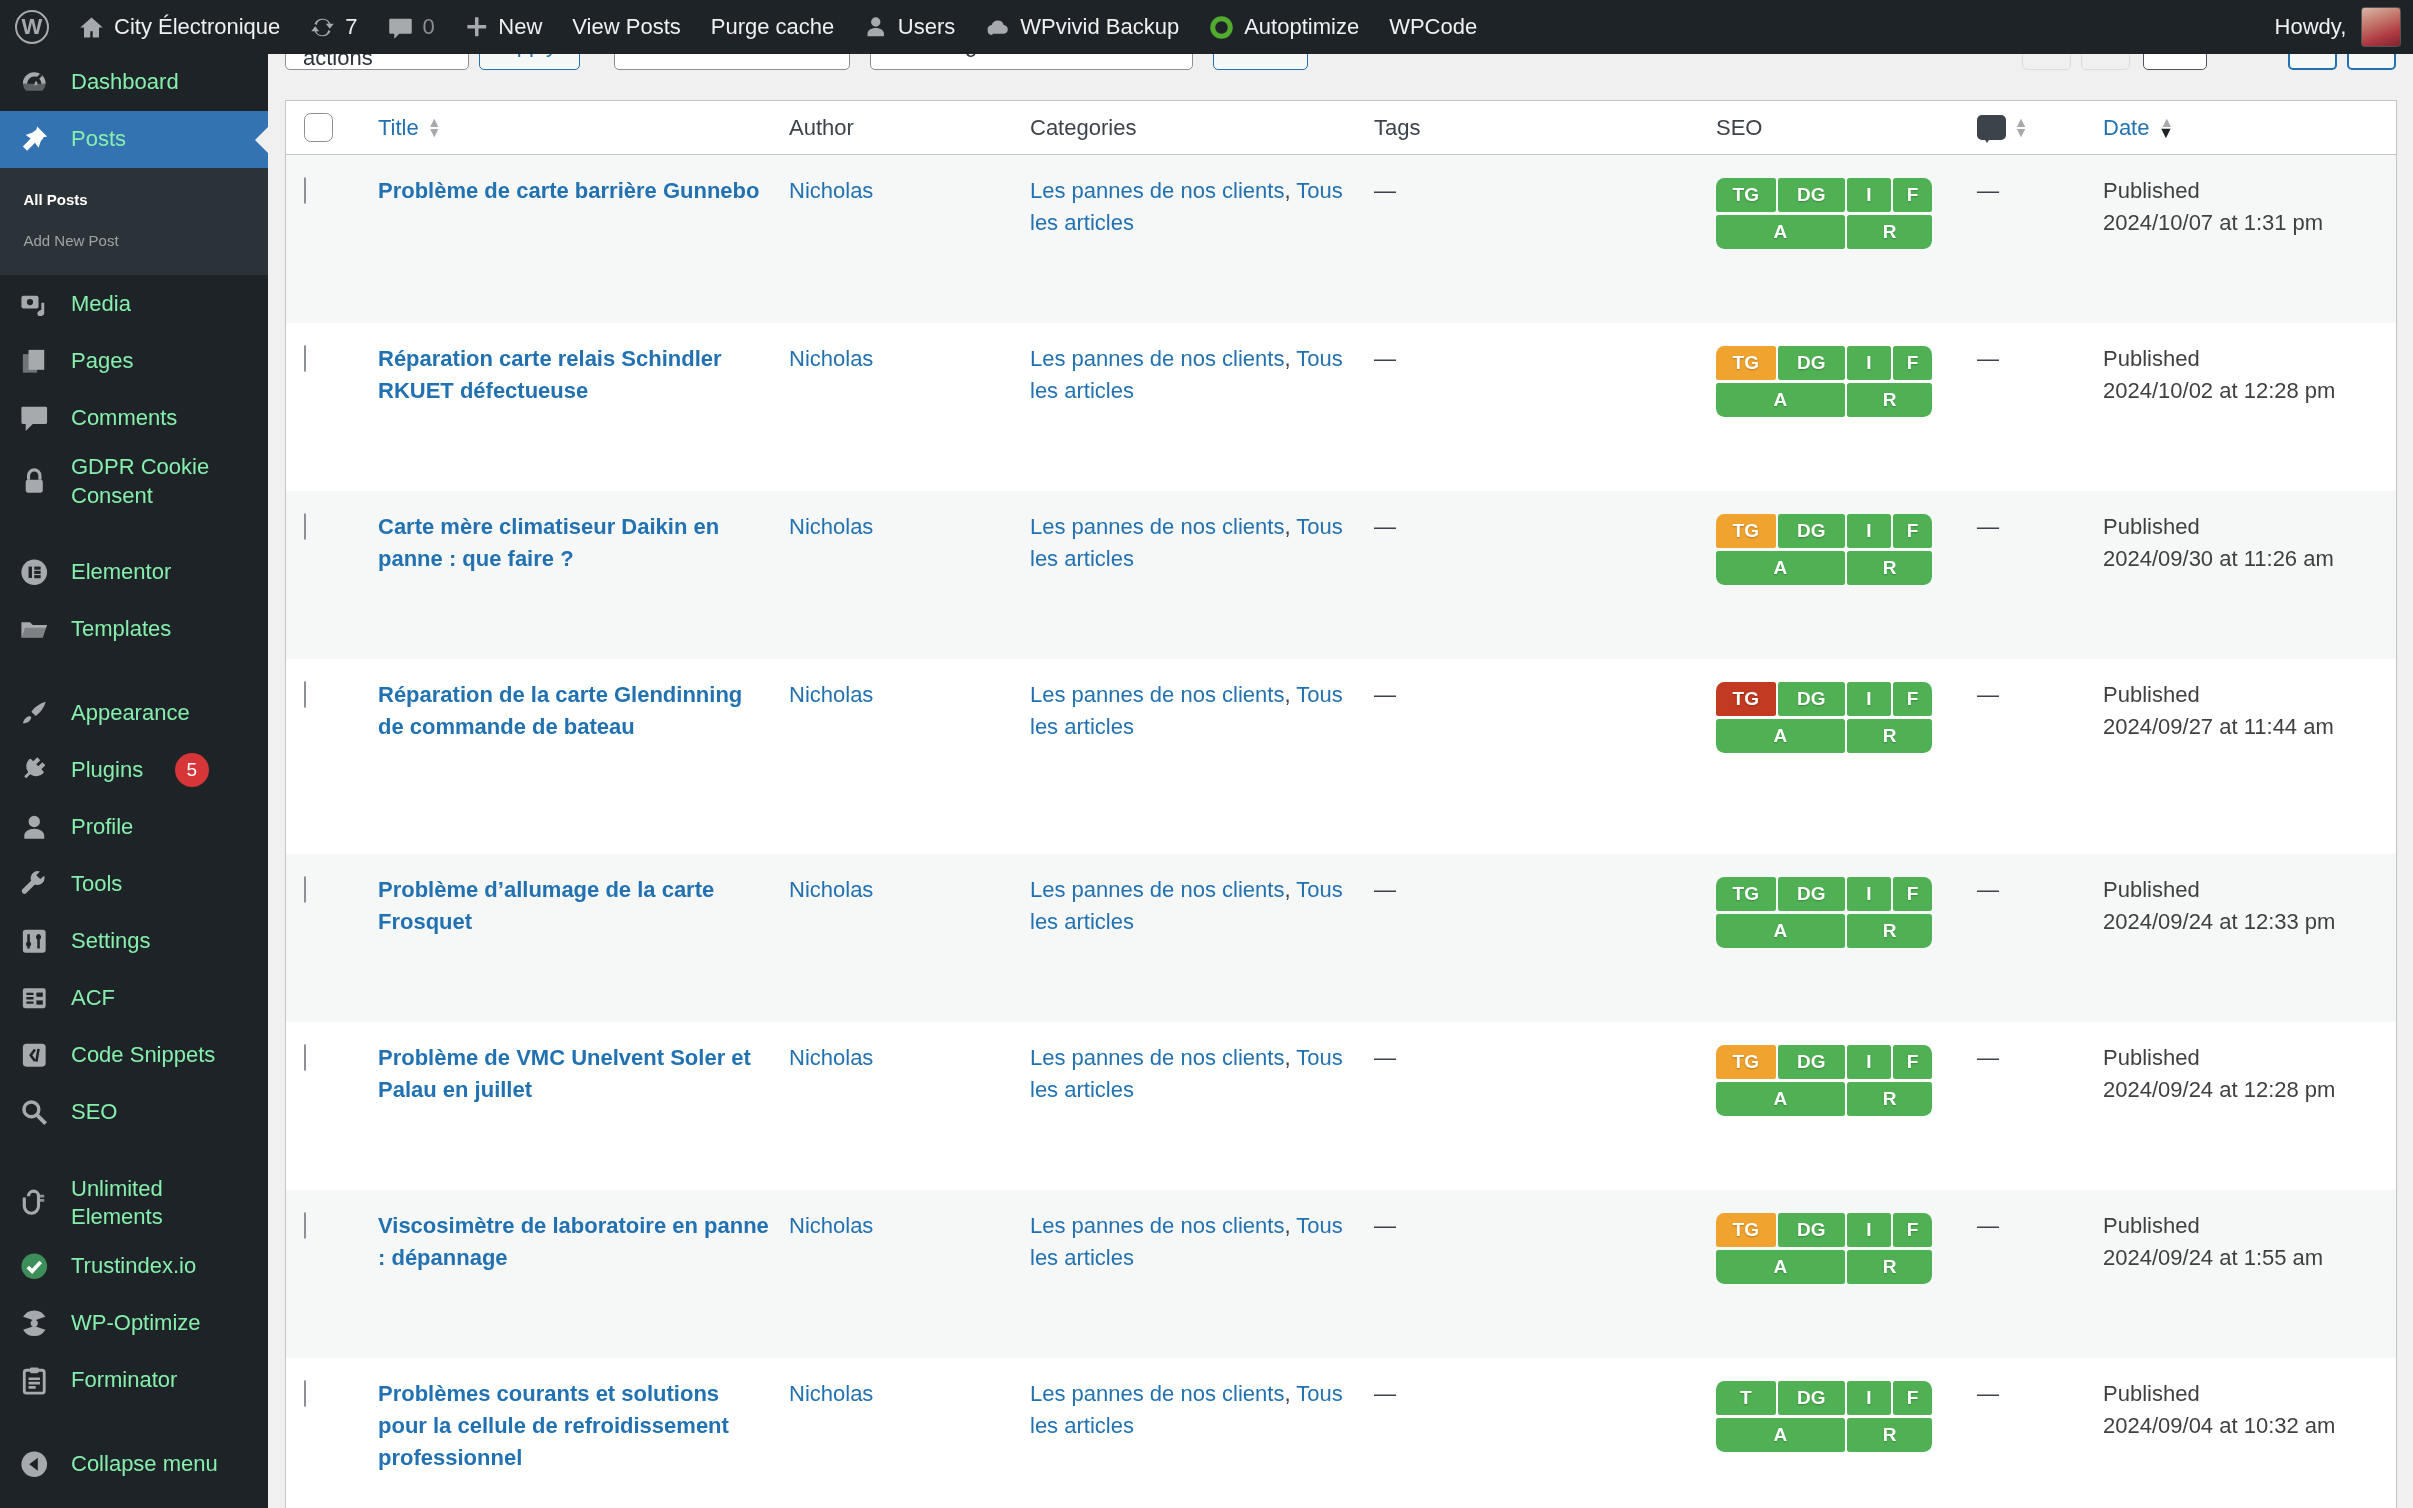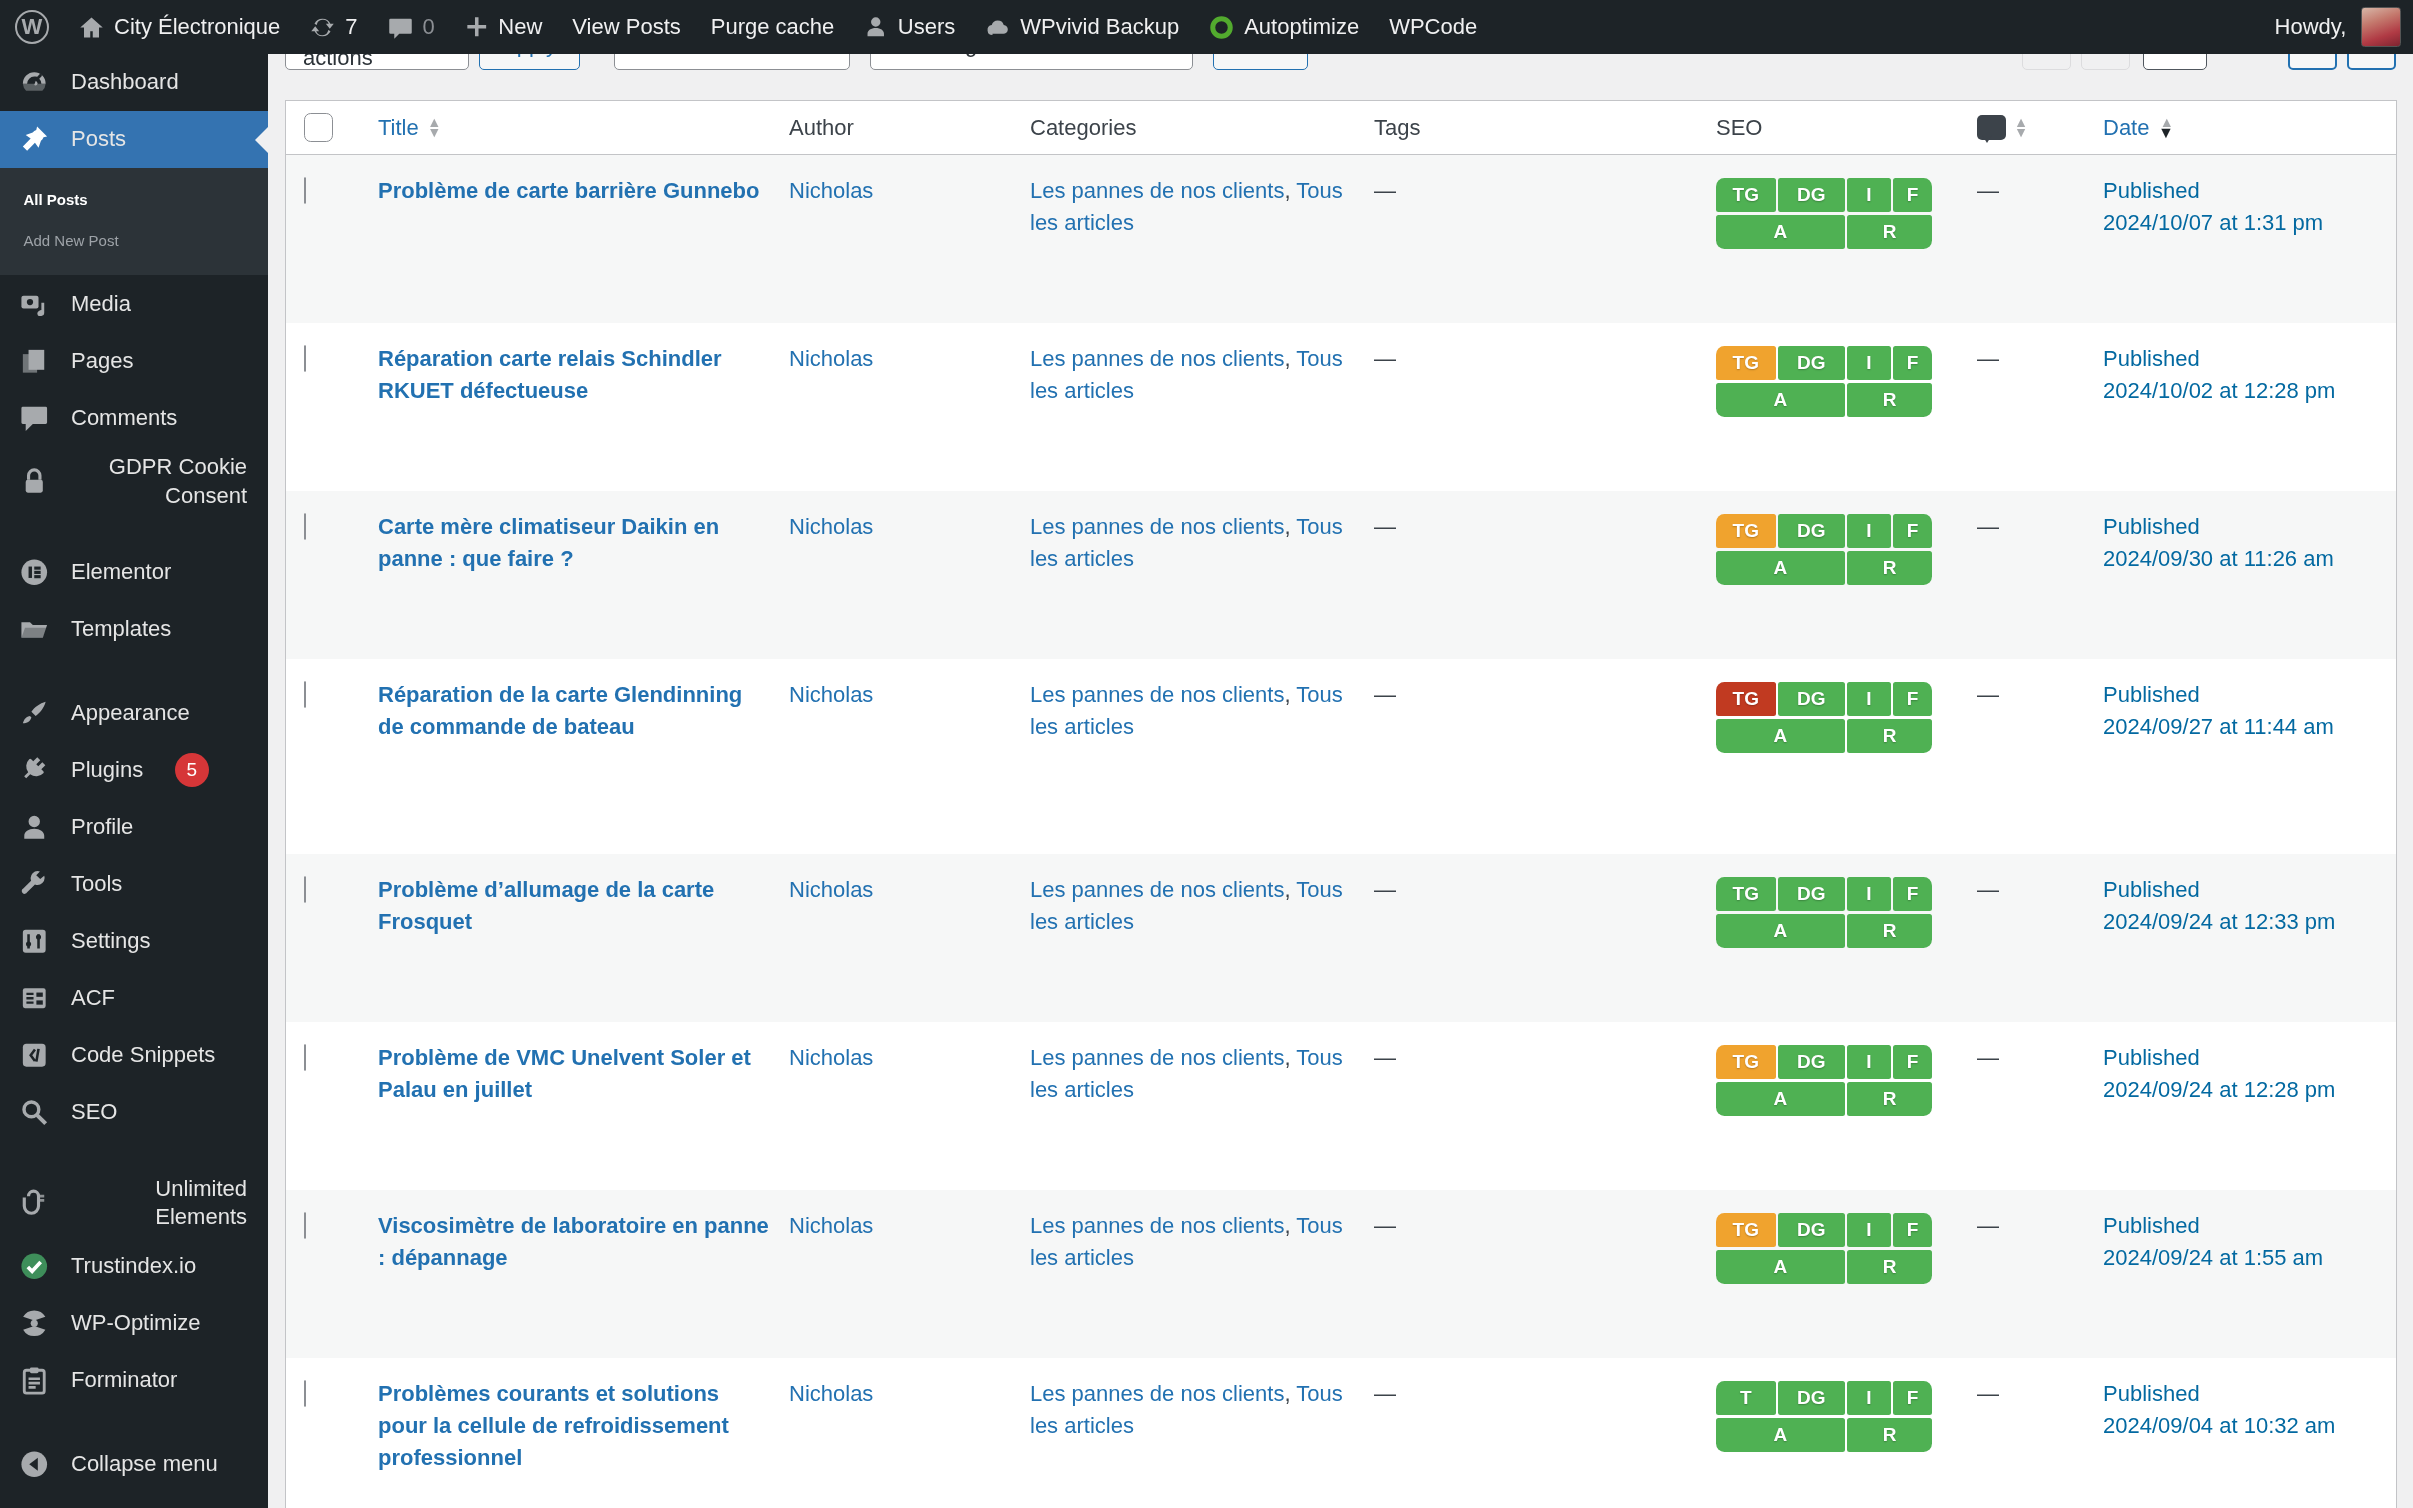--- a/index.html
+++ b/index.html
@@ -17,21 +17,21 @@
     display:flex; align-items:center; justify-content:center; color:#a7aaad; font-size:22px; font-weight:bold; }
   .avatar { width:40px; height:40px; border-radius:3.4px; margin-right:11.7px;
     background:linear-gradient(160deg,#d8b7a8 0%,#c4796d 35%,#b03a44 70%,#7e2430 100%); border:0.8px solid #555; }
 
   
   #sidebar { position:fixed; top:54px; left:0; width:268px; height:1455px; background:#1d2327;
     color:#f0f0f1; font-size:22px; }
   .menu-item { display:flex; align-items:center; min-height:57px; padding:6.7px 8.4px 6.7px 17px;
     cursor:pointer; position:relative; gap:20px; }
   .menu-item .mi-icon { width:34px; min-width:34px; display:flex; justify-content:center; align-items:center; }
-  .menu-item .mi-label { color:#e5e5e5; line-height:28.5px;text-align:right; }
+  .menu-item .mi-label { color:#86efac; line-height:28.5px; }
   .menu-item.active { background:#3473b1; }
   .menu-item.active::after { content:""; position:absolute; right:0; top:50%; transform:translateY(-50%);
     border:13.4px solid transparent; border-right:13.4px solid #f0f0f1; border-left:none; }
   .menu-item.sep { margin-top:27px; }
   .submenu { background:#2c3338; padding:11.7px 0 15px 0; }
   .submenu-item { padding:11.7px 8.4px 11.7px 23.5px; font-size:15px; color:#9ea3a8; cursor:pointer; }
   .submenu-item.current { color:#fff; font-weight:bold; }
   .badge { background:#d63638; color:#fff; border-radius:50%; min-width:34px; height:34px; margin-left:11.7px;
     display:inline-flex; align-items:center; justify-content:center; font-size:19px; }
 
@@ -72,21 +72,21 @@
   .cell-cb { padding-left:18.4px; }
   .title-link { color:#2271b1; font-weight:bold; cursor:pointer; }
   .a-link { color:#2271b1; cursor:pointer; }
   .cat-comma { color:#3c434a; }
   .dash { color:#3c434a; }
   .seo-grid { display:grid; grid-template-columns:1.3fr 1.45fr 0.95fr 0.85fr; grid-auto-rows:34px; gap:2.5px;
     width:216px; border-radius:8.4px; overflow:hidden; margin-top:3.4px; }
   .seo-cell { display:flex; align-items:center; justify-content:center; color:#fff; font-weight:bold;
     font-size:19px; border-radius:2.5px; text-shadow:0 0.8px 1.7px rgba(0,0,0,.25); }
   .seo-a { grid-column:1 / 3; } .seo-r { grid-column:3 / 5; }
-  .datecell { color:#0369a1; }
+  .datecell { color:#404040; }
   .bubble-head { width:28.5px; height:25px; background:#3c434a; border-radius:5px; position:relative; }
   .bubble-head::after { content:""; position:absolute; left:5px; bottom:-7.5px;
     border:5px solid transparent; border-top:8.4px solid #3c434a; }
 </style>
 </head>
 <body>
 
 <div id="adminbar">
   <div class="ab-item">
     <span class="wp-logo-circle">W</span>

